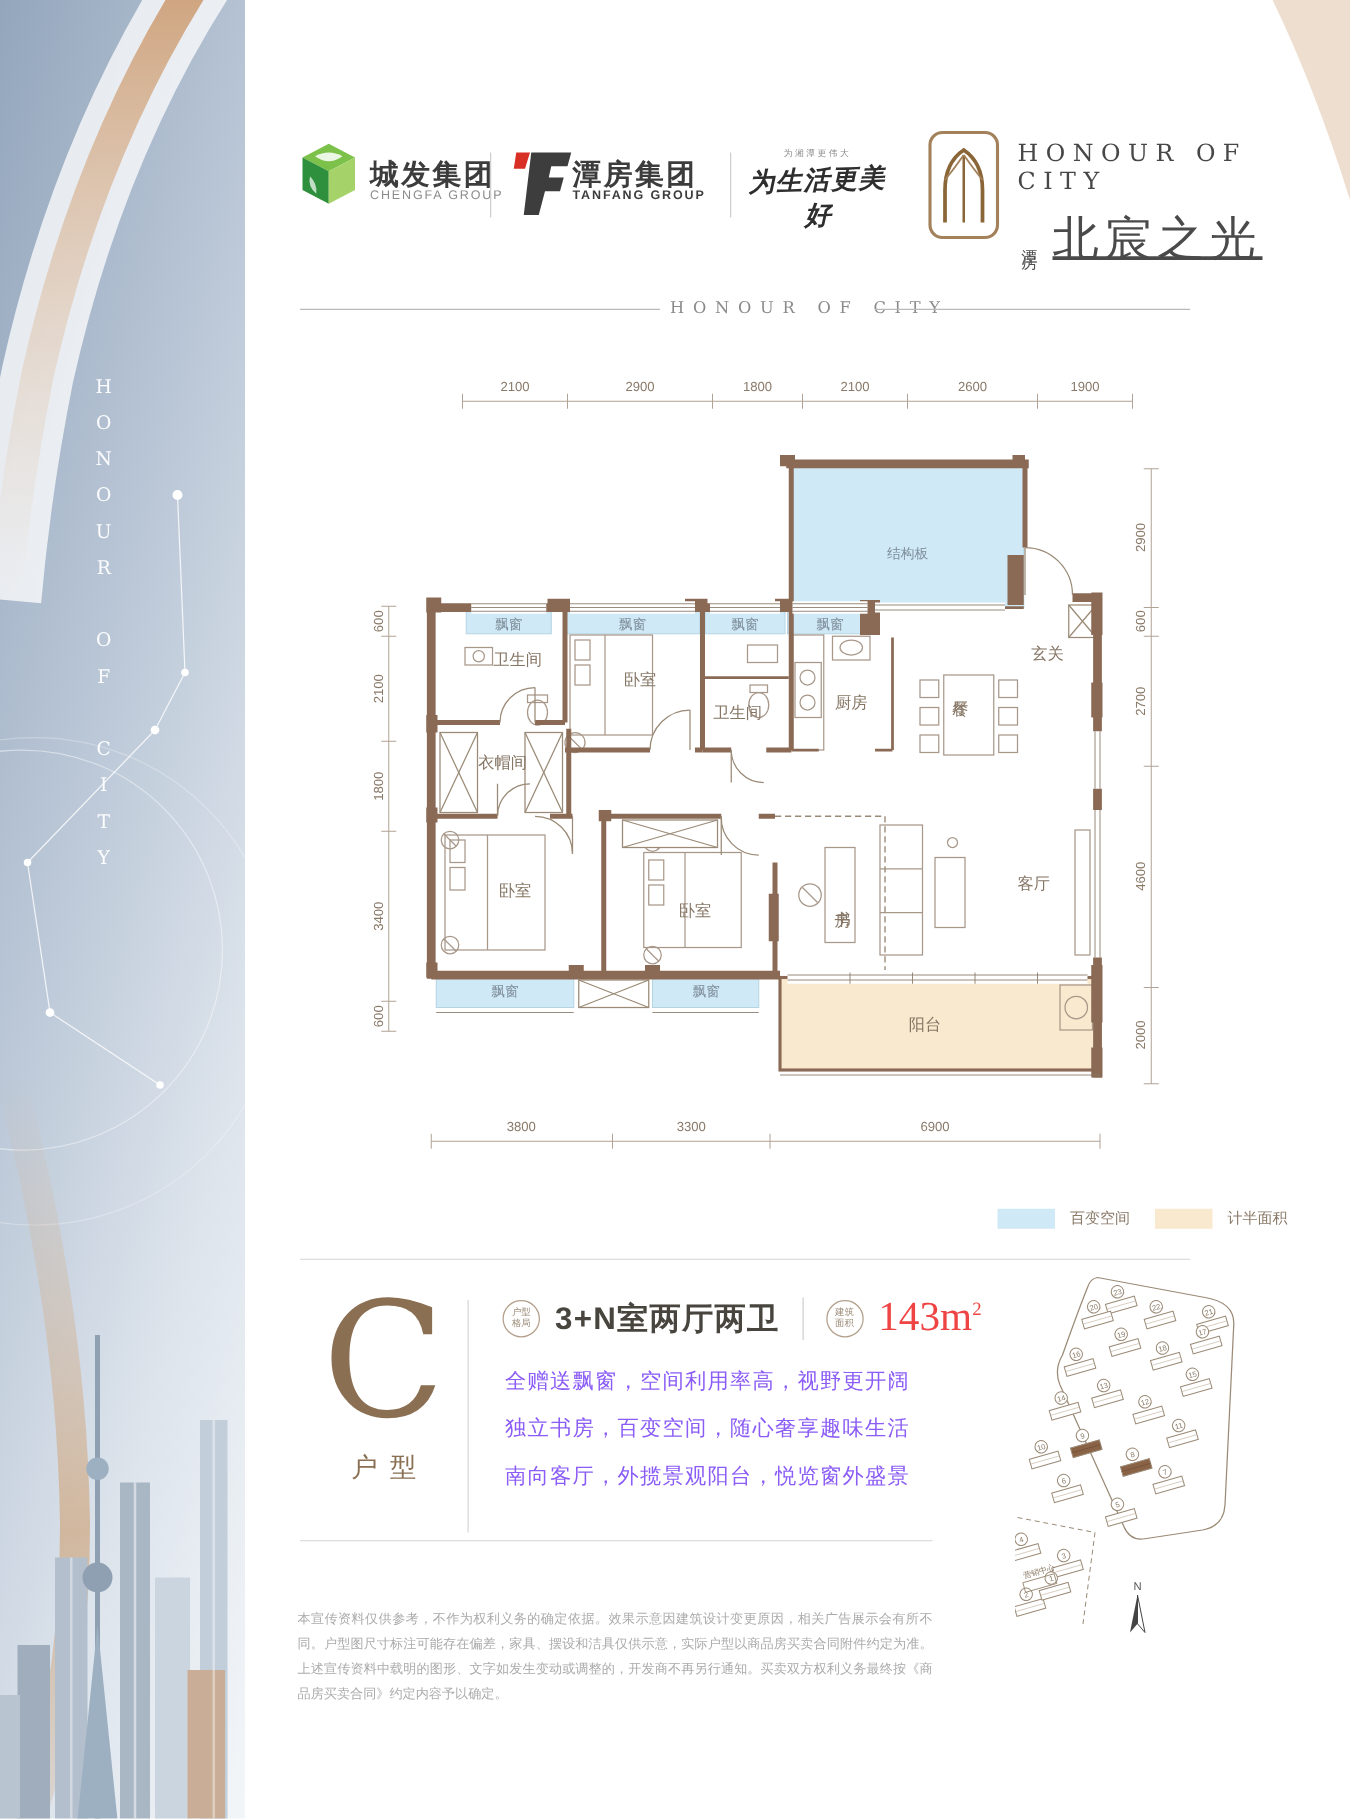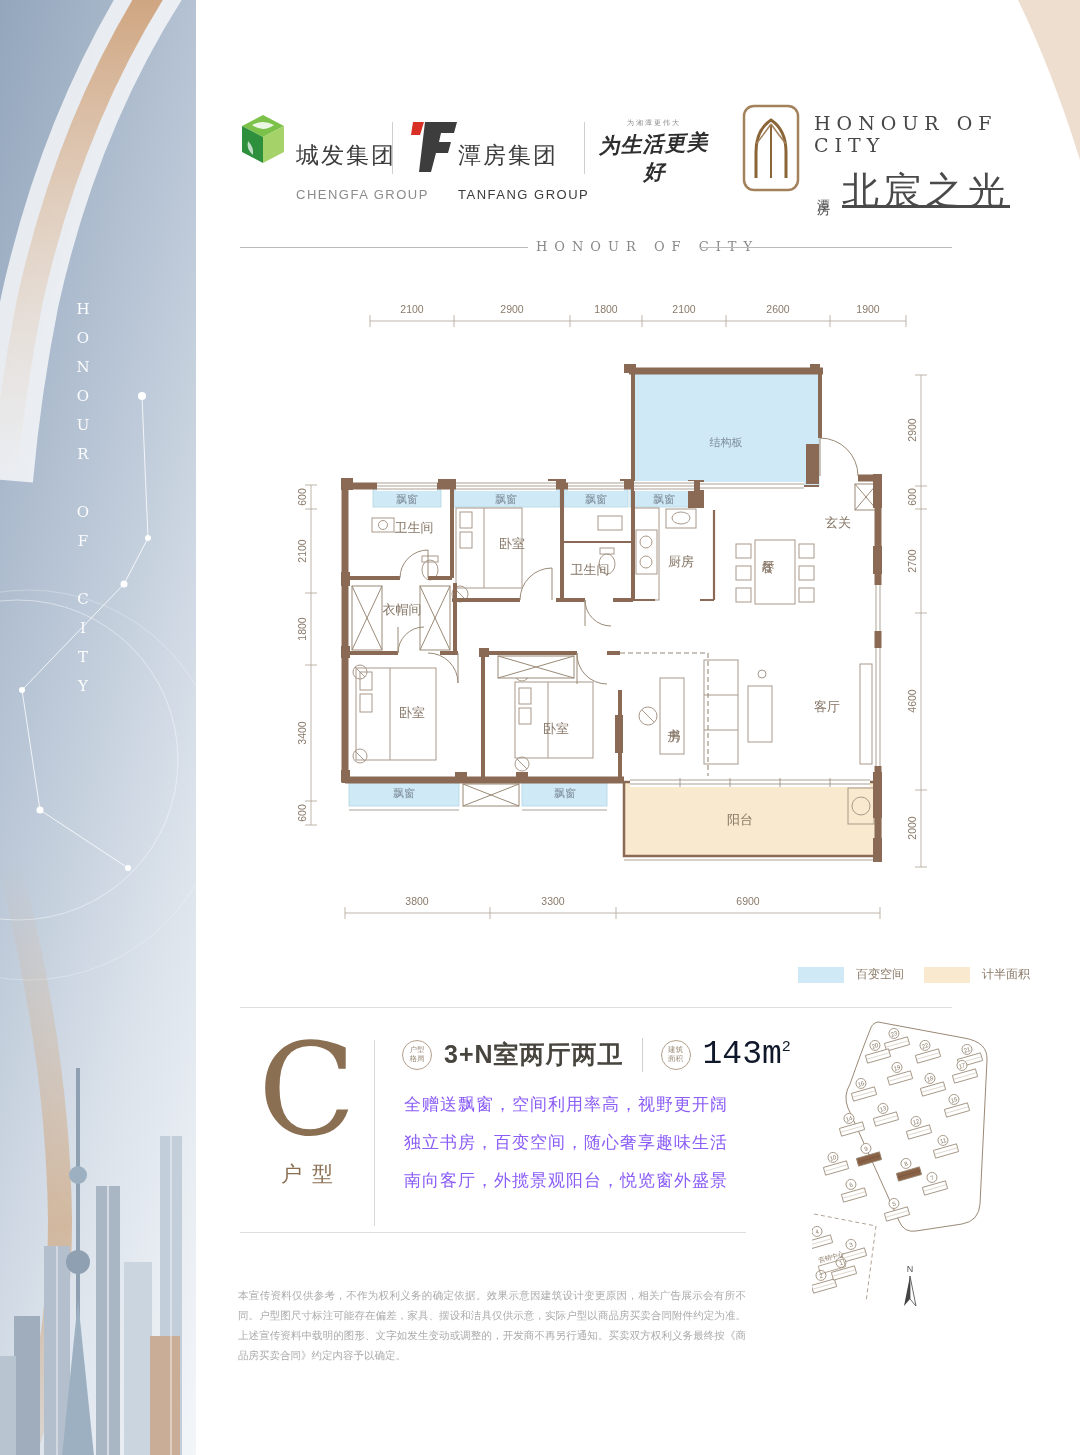--- a/index.html
+++ b/index.html
@@ -9,22 +9,22 @@
 
   
   #band{left:0;top:0;width:196px;height:1455px;
         background:linear-gradient(105deg,#93a6bc 0%,#b9c6d6 38%,#dde4ec 72%,#f3f6f9 100%);}
   #band svg{position:absolute;left:0;top:0;}
   #vertical-brand{left:74px;top:300px;writing-mode:vertical-rl;text-orientation:upright;
         font-family:"DejaVu Serif","Liberation Serif",serif;font-size:15px;letter-spacing:11px;
         color:rgba(255,255,255,.95);}
 
   
-  .logo-name{font-size:23px;font-weight:normal;color:#3c3c3c;letter-spacing:2px;line-height:1;margin-top:16px;}
-  .logo-sub{font-size:13px;color:#8b8b8b;letter-spacing:1.5px;margin-top:20px;}
+  .logo-name{font-size:23px;font-weight:bold;color:#3c3c3c;letter-spacing:2px;line-height:1;}
+  .logo-sub{font-size:10px;color:#8b8b8b;letter-spacing:1.5px;margin-top:0;}
   .vdiv{width:1px;background:#cfcfcf;}
   #slogan-top{font-size:7px;color:#8b8b8b;letter-spacing:2px;text-align:center;}
   #slogan-main{font-family:"DejaVu Serif","Liberation Serif",serif;font-style:italic;font-weight:bold;
         font-size:21px;color:#2e2e2e;transform:rotate(-2deg);margin-top:2px;letter-spacing:1px;}
   #brand-en{font-family:"DejaVu Serif","Liberation Serif",serif;font-size:19px;letter-spacing:6px;color:#474747;}
   #brand-cn-small{writing-mode:vertical-rl;text-orientation:upright;font-size:13px;color:#4f4f4f;
         letter-spacing:2px;margin-right:10px;}
   #brand-cn{font-family:"DejaVu Serif","Liberation Serif",serif;font-size:37px;font-weight:500;
         letter-spacing:5px;color:#4a4a4a;text-decoration:underline;}
 
@@ -52,21 +52,21 @@
   #legend{display:flex;align-items:center;gap:12px;font-size:12px;color:#8a7a68;}
   .sw{width:46px;height:16px;display:inline-block;}
 
   
   #type-letter{font-family:"DejaVu Serif","Liberation Serif",serif;font-size:128px;line-height:1;
         color:#8a6f52;font-weight:400;}
   #type-label{font-size:21px;letter-spacing:10px;color:#8a6f52;margin-top:6px;padding-left:10px;}
   .badge{width:28px;height:28px;border:1px solid #b3a08c;border-radius:50%;display:flex;flex-direction:column;
         align-items:center;justify-content:center;font-size:7.5px;color:#9a8a76;line-height:1.15;flex:none;}
   #layout-text{font-size:25px;font-weight:700;color:#48453f;letter-spacing:1px;}
-  #area-text{font-family:Liberation Mono, monospace;font-size:33px;color:#0f172a;}
+  #area-text{font-family:Liberation Serif, serif;font-size:33px;color:#ef4444;}
   #area-text sup{font-size:15px;}
   #desc div{font-size:17px;color:#8b5cf6;line-height:38px;letter-spacing:1px;}
   #disclaimer{font-size:10.5px;color:#ababab;line-height:1.9;text-align:justify;margin-top:40px;}
 </style>
 </head>
 <body>
 
 <div id="page">
 
   <div id="band" class="abs">
@@ -149,21 +149,21 @@
   <div class="abs vdiv" style="left:392px;top:122px;height:52px;"></div>
 
   <div class="abs" style="left:408px;top:116px;">
     <svg width="54" height="60" viewBox="0 0 48 60">
       <polygon points="2,6 13,6 9,19 0,19" fill="#d93025"></polygon>
       <path d="M14,6 L46,6 L43,17 L30,17 L28,26 L40,26 L37,37 L25,37 L20,56 L8,56 Z" fill="#3d3d3d"></path>
     </svg>
   </div>
   <div class="abs" style="left:458px;top:128px;">
     <div class="logo-name">潭房集团</div>
-    <div class="logo-sub" style="font-weight:normal;color:#3c3c3c;">TANFANG GROUP</div>
+    <div class="logo-sub" style="font-weight:bold;color:#3c3c3c;">TANFANG GROUP</div>
   </div>
 
   <div class="abs vdiv" style="left:584px;top:122px;height:52px;"></div>
 
   <div class="abs" style="left:596px;top:118px;width:116px;text-align:center;">
     <div id="slogan-top">为湘潭更伟大</div>
     <div id="slogan-main">为生活更美好</div>
   </div>
 
   <div class="abs" style="left:742px;top:104px;">

